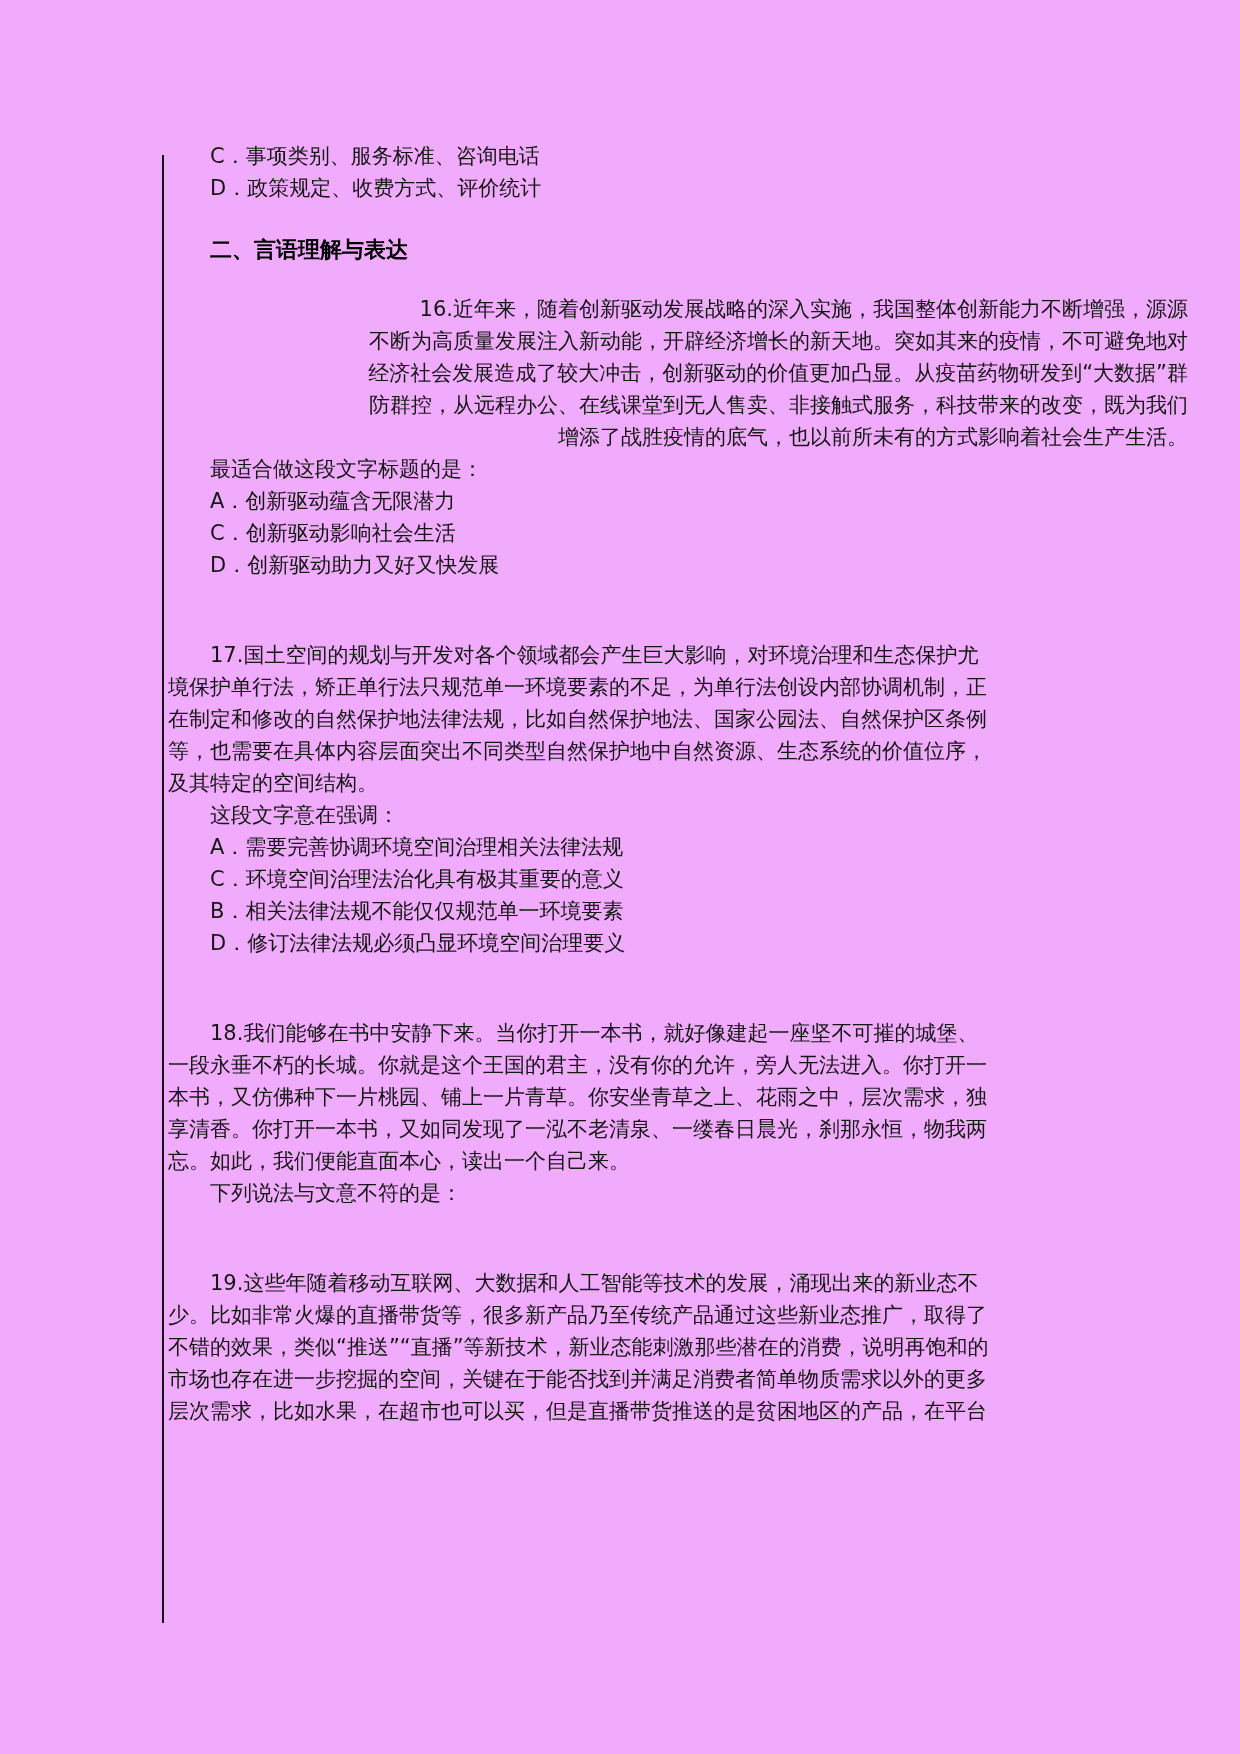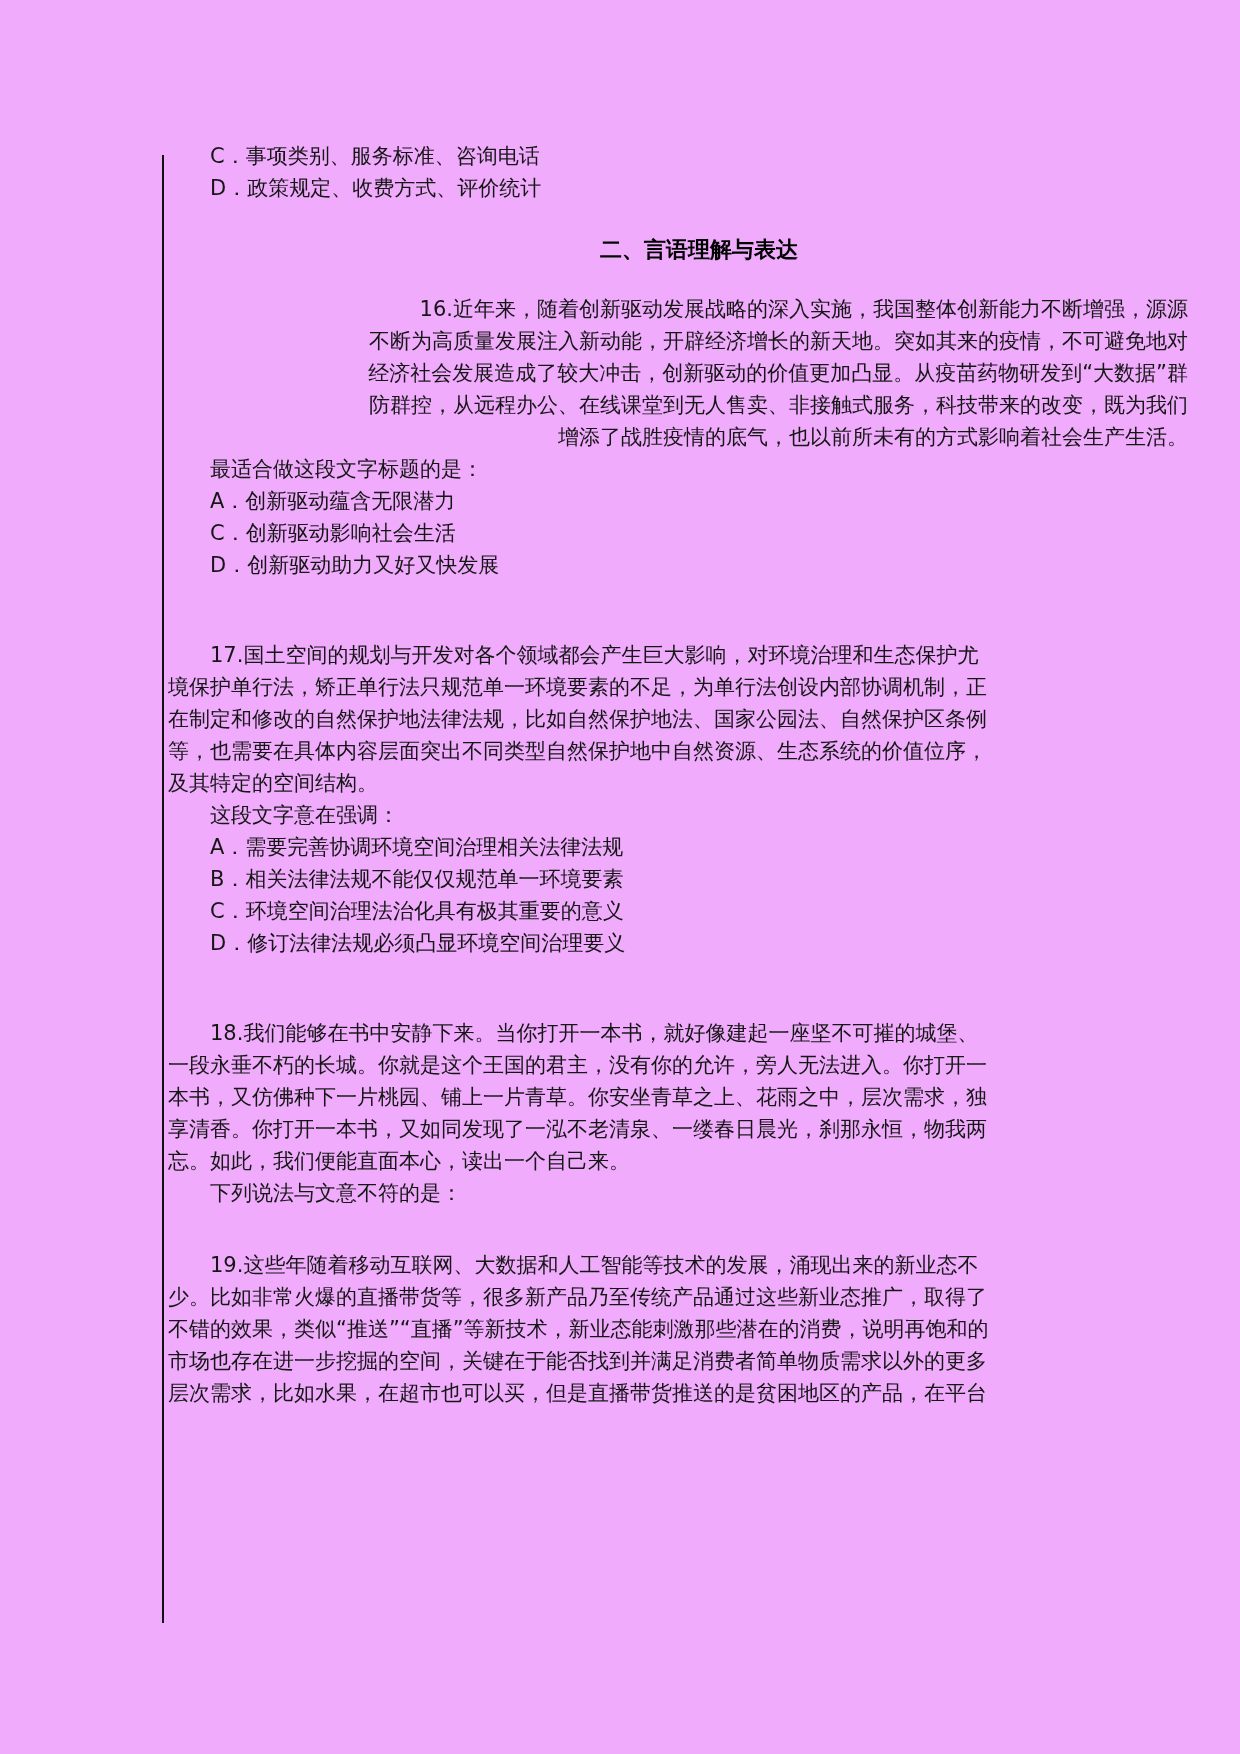--- a/index.html
+++ b/index.html
@@ -47,21 +47,21 @@
 </head>
 <body>
 
 <div class="page">
   <div class="vline"></div>
   <div class="content">
       <div class="block options">
         <div class="line indent">C．事项类别、服务标准、咨询电话</div>
         <div class="line indent">D．政策规定、收费方式、评价统计</div>
       </div>
-      <div class="block heading" style="margin-top: 30px; text-align: center;">
+      <div class="block heading" style="margin-top: 30px;">
         <div class="line indent">二、言语理解与表达</div>
       </div>
       <div class="block paragraph" style="margin-top: 27px; text-align: right;">
         <div class="line indent">16.近年来，随着创新驱动发展战略的深入实施，我国整体创新能力不断增强，源源</div>
         <div class="line">不断为高质量发展注入新动能，开辟经济增长的新天地。突如其来的疫情，不可避免地对</div>
         <div class="line">经济社会发展造成了较大冲击，创新驱动的价值更加凸显。从疫苗药物研发到“大数据”群</div>
         <div class="line">防群控，从远程办公、在线课堂到无人售卖、非接触式服务，科技带来的改变，既为我们</div>
         <div class="line">增添了战胜疫情的底气，也以前所未有的方式影响着社会生产生活。</div>
       </div>
       <div class="block prompt">
@@ -77,35 +77,35 @@
         <div class="line">境保护单行法，矫正单行法只规范单一环境要素的不足，为单行法创设内部协调机制，正</div>
         <div class="line">在制定和修改的自然保护地法律法规，比如自然保护地法、国家公园法、自然保护区条例</div>
         <div class="line">等，也需要在具体内容层面突出不同类型自然保护地中自然资源、生态系统的价值位序，</div>
         <div class="line">及其特定的空间结构。</div>
       </div>
       <div class="block prompt">
         <div class="line indent">这段文字意在强调：</div>
       </div>
       <div class="block options">
         <div class="line indent">A．需要完善协调环境空间治理相关法律法规</div>
+        <div class="line indent">C．环境空间治理法治化具有极其重要的意义</div>
         <div class="line indent">B．相关法律法规不能仅仅规范单一环境要素</div>
-        <div class="line indent">C．环境空间治理法治化具有极其重要的意义</div>
         <div class="line indent">D．修订法律法规必须凸显环境空间治理要义</div>
       </div>
       <div class="block paragraph" style="margin-top: 58px;">
         <div class="line indent">18.我们能够在书中安静下来。当你打开一本书，就好像建起一座坚不可摧的城堡、</div>
         <div class="line">一段永垂不朽的长城。你就是这个王国的君主，没有你的允许，旁人无法进入。你打开一</div>
         <div class="line">本书，又仿佛种下一片桃园、铺上一片青草。你安坐青草之上、花雨之中，层次需求，独</div>
         <div class="line">享清香。你打开一本书，又如同发现了一泓不老清泉、一缕春日晨光，刹那永恒，物我两</div>
         <div class="line">忘。如此，我们便能直面本心，读出一个自己来。</div>
       </div>
       <div class="block prompt">
         <div class="line indent">下列说法与文意不符的是：</div>
       </div>
-      <div class="block paragraph" style="margin-top: 40px;">
+      <div class="block paragraph" style="margin-top: 58px;">
         <div class="line indent">19.这些年随着移动互联网、大数据和人工智能等技术的发展，涌现出来的新业态不</div>
         <div class="line">少。比如非常火爆的直播带货等，很多新产品乃至传统产品通过这些新业态推广，取得了</div>
         <div class="line">不错的效果，类似“推送”“直播”等新技术，新业态能刺激那些潜在的消费，说明再饱和的</div>
         <div class="line">市场也存在进一步挖掘的空间，关键在于能否找到并满足消费者简单物质需求以外的更多</div>
         <div class="line">层次需求，比如水果，在超市也可以买，但是直播带货推送的是贫困地区的产品，在平台</div>
       </div>
     </div>
 </div>
 
 </body></html>

